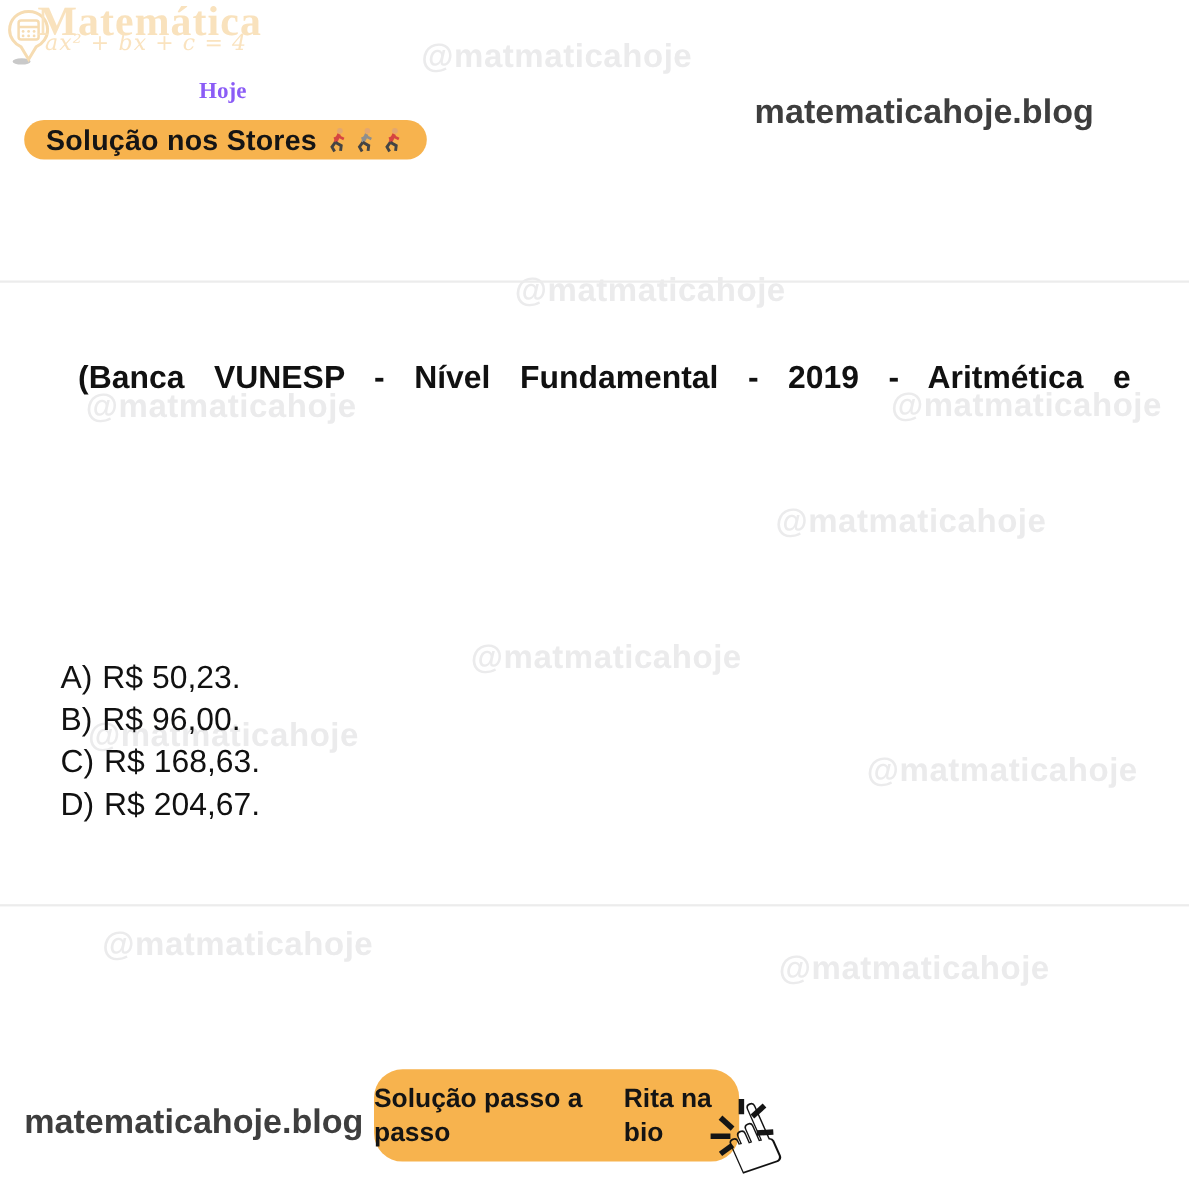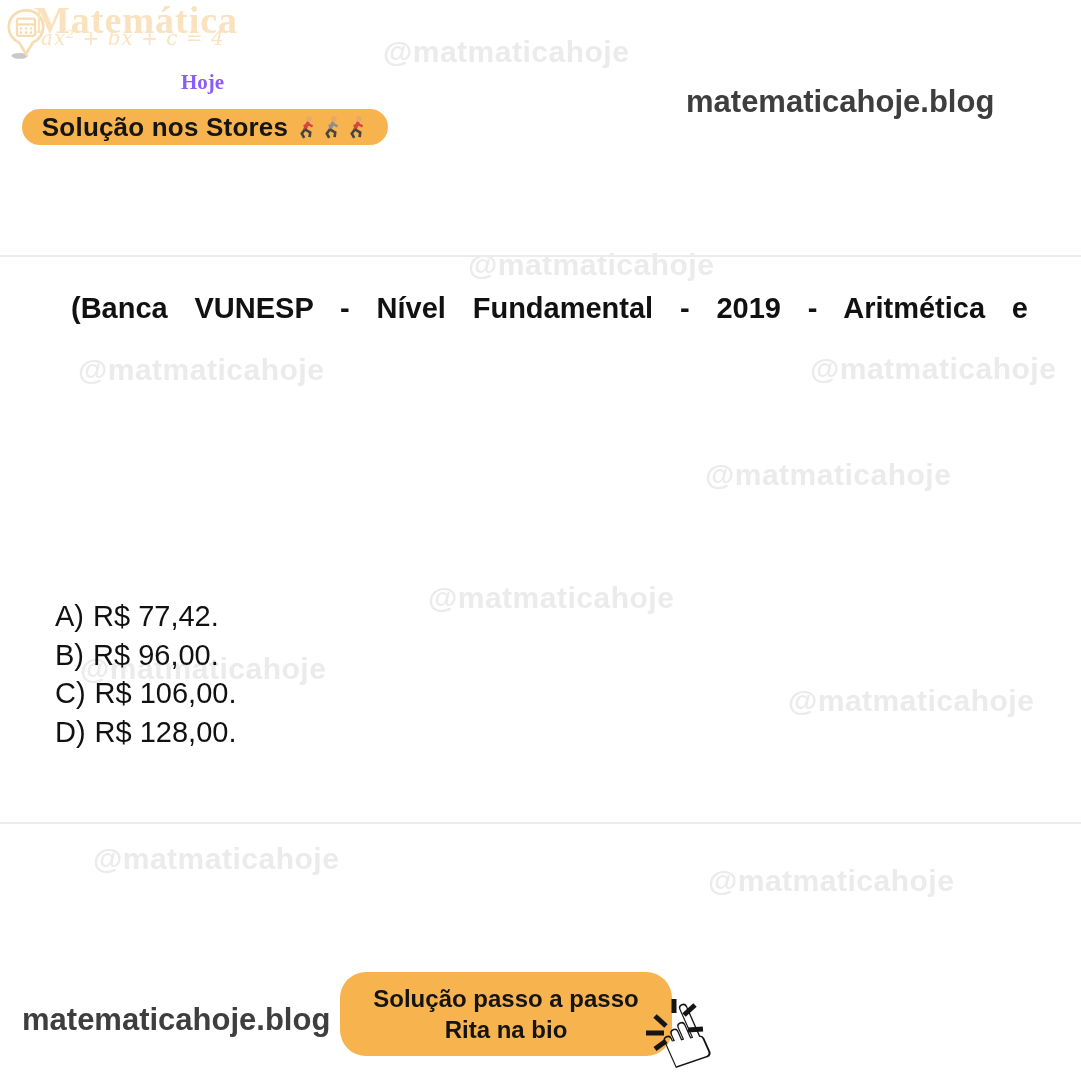--- a/index.html
+++ b/index.html
@@ -72,29 +72,29 @@
     font-size:29px; font-weight:bold; line-height:39px; z-index:1;
   }
   .q-body {
     position:absolute; left:55px; top:405px; width:973px;
     font-size:29px; line-height:38.5px; z-index:1;
   }
   .q-options {
     position:absolute; left:55px; top:597px; width:973px;
     font-size:29px; line-height:38.5px; z-index:1;
   }
-  .jline { text-align:justify; text-align-last:justify; }
+  .jline { text-align:justify; text-align-last:justify;margin-top:36px; }
   .iline { padding-left:16px; }
   .opt { white-space:nowrap; }
   .opt-letter { margin-right:9px; }
   
   .btn-cta {
     position:absolute; left:340px; top:972px; width:332px; height:84px;
     background:#f7b34e; border-radius:26px;
-    display:flex; flex-direction:column; align-items:center; justify-content:center;
+    display:flex; flex-direction:row; align-items:center; justify-content:center;
     z-index:2;
   }
   .btn-cta .cta-line { font-size:24px; font-weight:bold; color:#141414; line-height:31px; }
   
   .hand-sparks { position:absolute; left:643px; top:997px; z-index:3; }
   .hand-glyph {
     position:absolute; left:652px; top:1000px; z-index:3;
     font-family:"DejaVu Sans",sans-serif; font-size:82px; color:#111;
     transform:rotate(-24deg); transform-origin:40% 30%;
     line-height:82px;
@@ -165,30 +165,30 @@
 
   <div class="site-top">matematicahoje.blog</div>
 
   <div class="q-source">
     <div class="jline iline">(Banca VUNESP - Nível Fundamental - 2019 - Aritmética e</div>
   </div>
 
 
   <div class="q-options">
     <div class="opt">
-      <span class="opt-letter">A)</span><span>R$ 77,42.</span>
+      <span class="opt-letter">A)</span><span>R$ 50,23.</span>
     </div>
     <div class="opt">
       <span class="opt-letter">B)</span><span>R$ 96,00.</span>
     </div>
     <div class="opt">
-      <span class="opt-letter">C)</span><span>R$ 106,00.</span>
-    </div>
-    <div class="opt">
-      <span class="opt-letter">D)</span><span>R$ 128,00.</span>
+      <span class="opt-letter">C)</span><span>R$ 168,63.</span>
+    </div>
+    <div class="opt">
+      <span class="opt-letter">D)</span><span>R$ 204,67.</span>
     </div>
   </div>
 
   <div class="site-bottom">matematicahoje.blog</div>
 
   <div class="btn-cta">
     <div class="cta-line">Solução passo a passo</div>
     <div class="cta-line">Rita na bio</div>
   </div>
 

